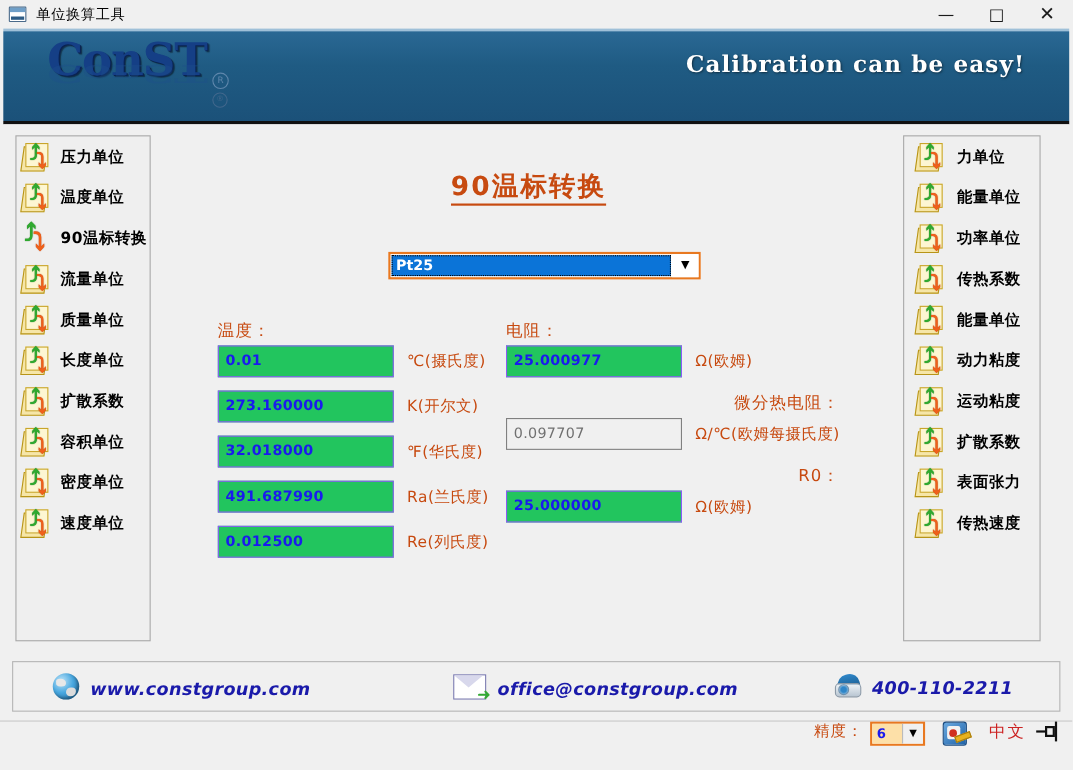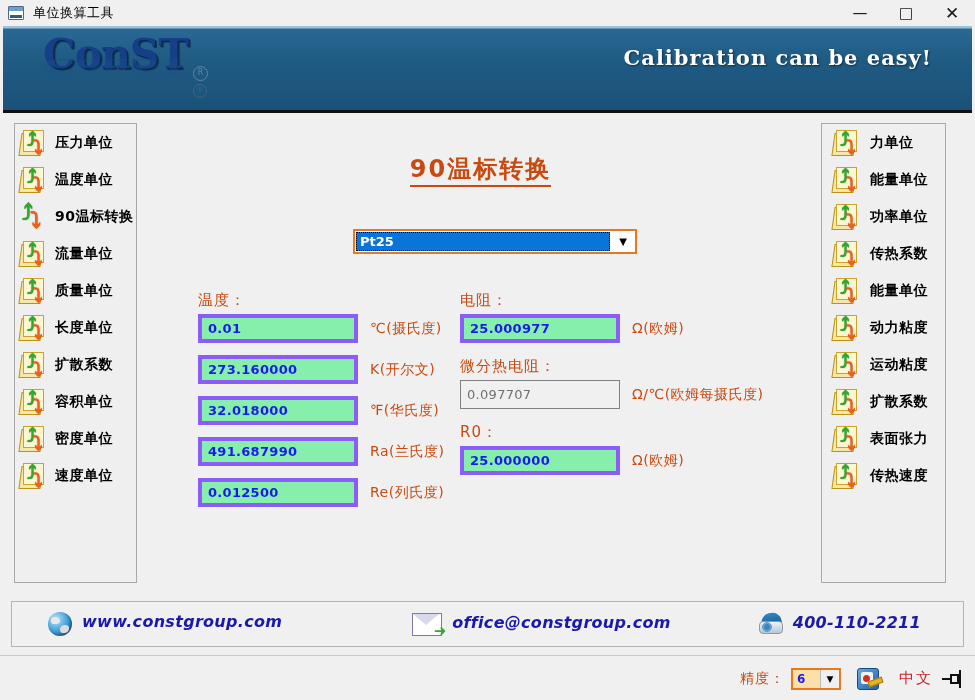--- a/index.html
+++ b/index.html
@@ -82,34 +82,34 @@
          border:2px solid #e87820;background:#fff;box-sizing:border-box;display:flex;}
   .combo .val{flex:1;background:#0b74d8;color:#fff;font-size:13px;font-weight:bold;
               display:flex;align-items:center;padding-left:4px;margin:1px;
               outline:1px dotted #000;outline-offset:-1px;}
   .combo .arrow{width:24px;background:#fff;display:flex;align-items:center;justify-content:center;
                 font-size:10px;color:#000;}
 
   .group{position:absolute;}
   .grp-label{font-size:15px;color:#c74a10;letter-spacing:1px;margin-bottom:4px;}
   .row{display:flex;align-items:center;margin-bottom:12px;}
-  .fld{width:160px;height:29px;background:#86efac;border:4px solid #8b5cf6;box-sizing:border-box;
+  .fld{width:160px;height:29px;background:#22c55e;border:1px solid #8b5cf6;box-sizing:border-box;
        display:flex;align-items:center;padding-left:6px;font-size:13px;font-weight:bold;color:#1a1aee;
        letter-spacing:.3px;}
   .fld.ro{background:#f0f0f0;border:1px solid #808080;color:#707070;font-weight:normal;}
   .unit{margin-left:12px;font-size:14px;color:#c74a10;letter-spacing:.5px;white-space:nowrap;}
 
   .col-left{left:50px;top:168px;}
   .col-right{left:312px;top:168px;}
-  .col-right .grp-label.mid{margin-top:14px;}
+  .col-right .grp-label.mid{margin-top:14px;text-align:right;}
 
   
   .footer{position:absolute;left:11px;top:601px;width:953px;height:46px;background:#f0f0f0;
           border:1px solid #b4b4b4;box-sizing:border-box;display:flex;align-items:center;}
-  .fitem{display:flex;align-items:flex-start;}
+  .fitem{display:flex;align-items:flex-end;}
   .fitem .txt{font-size:16px;font-weight:bold;font-style:italic;color:#1a1aaa;letter-spacing:.3px;
               margin-left:10px;}
   .fi-web{margin-left:36px;}
   .fi-mail{margin-left:130px;}
   .fi-tel{margin-left:86px;}
 
   .globe{width:24px;height:24px;border-radius:50%;
          background:radial-gradient(circle at 33% 30%,#bfe4f8 0%,#49a8e0 45%,#1f6ea8 100%);
          position:relative;overflow:hidden;box-shadow:inset -2px -2px 3px rgba(0,0,0,.35);}
   .globe::before{content:"";position:absolute;left:3px;top:5px;width:9px;height:7px;background:#e8e8e8;
@@ -125,21 +125,21 @@
   .phone{width:26px;height:22px;position:relative;}
   .phone .body{position:absolute;left:2px;bottom:1px;width:22px;height:11px;border-radius:4px;
                background:linear-gradient(to bottom,#eef3f7,#b9c6d2);border:1px solid #8c9aa8;}
   .phone .dial{position:absolute;left:5px;bottom:3px;width:8px;height:8px;border-radius:50%;
                background:radial-gradient(circle,#2f86c8 40%,#bcd8ee 100%);border:1px solid #6f91ae;}
   .phone .horn{position:absolute;left:4px;top:0;width:20px;height:12px;border-radius:9px 9px 0 0;
                background:linear-gradient(to bottom,#2f86c8,#1c6196);transform:rotate(-12deg);}
 
   
   .statusbar{position:absolute;left:0;top:655px;width:975px;height:45px;background:#f0f0f0;
-             border-top:1px solid #c8c8c8;display:flex;align-items:center;justify-content:flex-end;}
+             border-top:1px solid #c8c8c8;display:flex;align-items:flex-start;justify-content:flex-end;}
   .st-label{font-size:14px;color:#c74a10;letter-spacing:1px;}
   .spin{width:50px;height:22px;border:2px solid #e87820;box-sizing:border-box;background:#fff;
         display:flex;margin-left:6px;}
   .spin .sv{flex:1;background:#fde0a8;font-size:12px;color:#1a1aee;font-weight:bold;
             display:flex;align-items:center;padding-left:4px;}
   .spin .sa{width:18px;background:#f0f0f0;display:flex;align-items:center;justify-content:center;
             font-size:9px;color:#000;border-left:1px solid #bbb;}
   .regico{width:24px;height:22px;margin-left:16px;position:relative;}
   .regico .bk{position:absolute;left:0;top:0;width:20px;height:20px;border-radius:3px;
               background:linear-gradient(135deg,#6aa9e0,#1f62a8);border:1px solid #17497f;}

